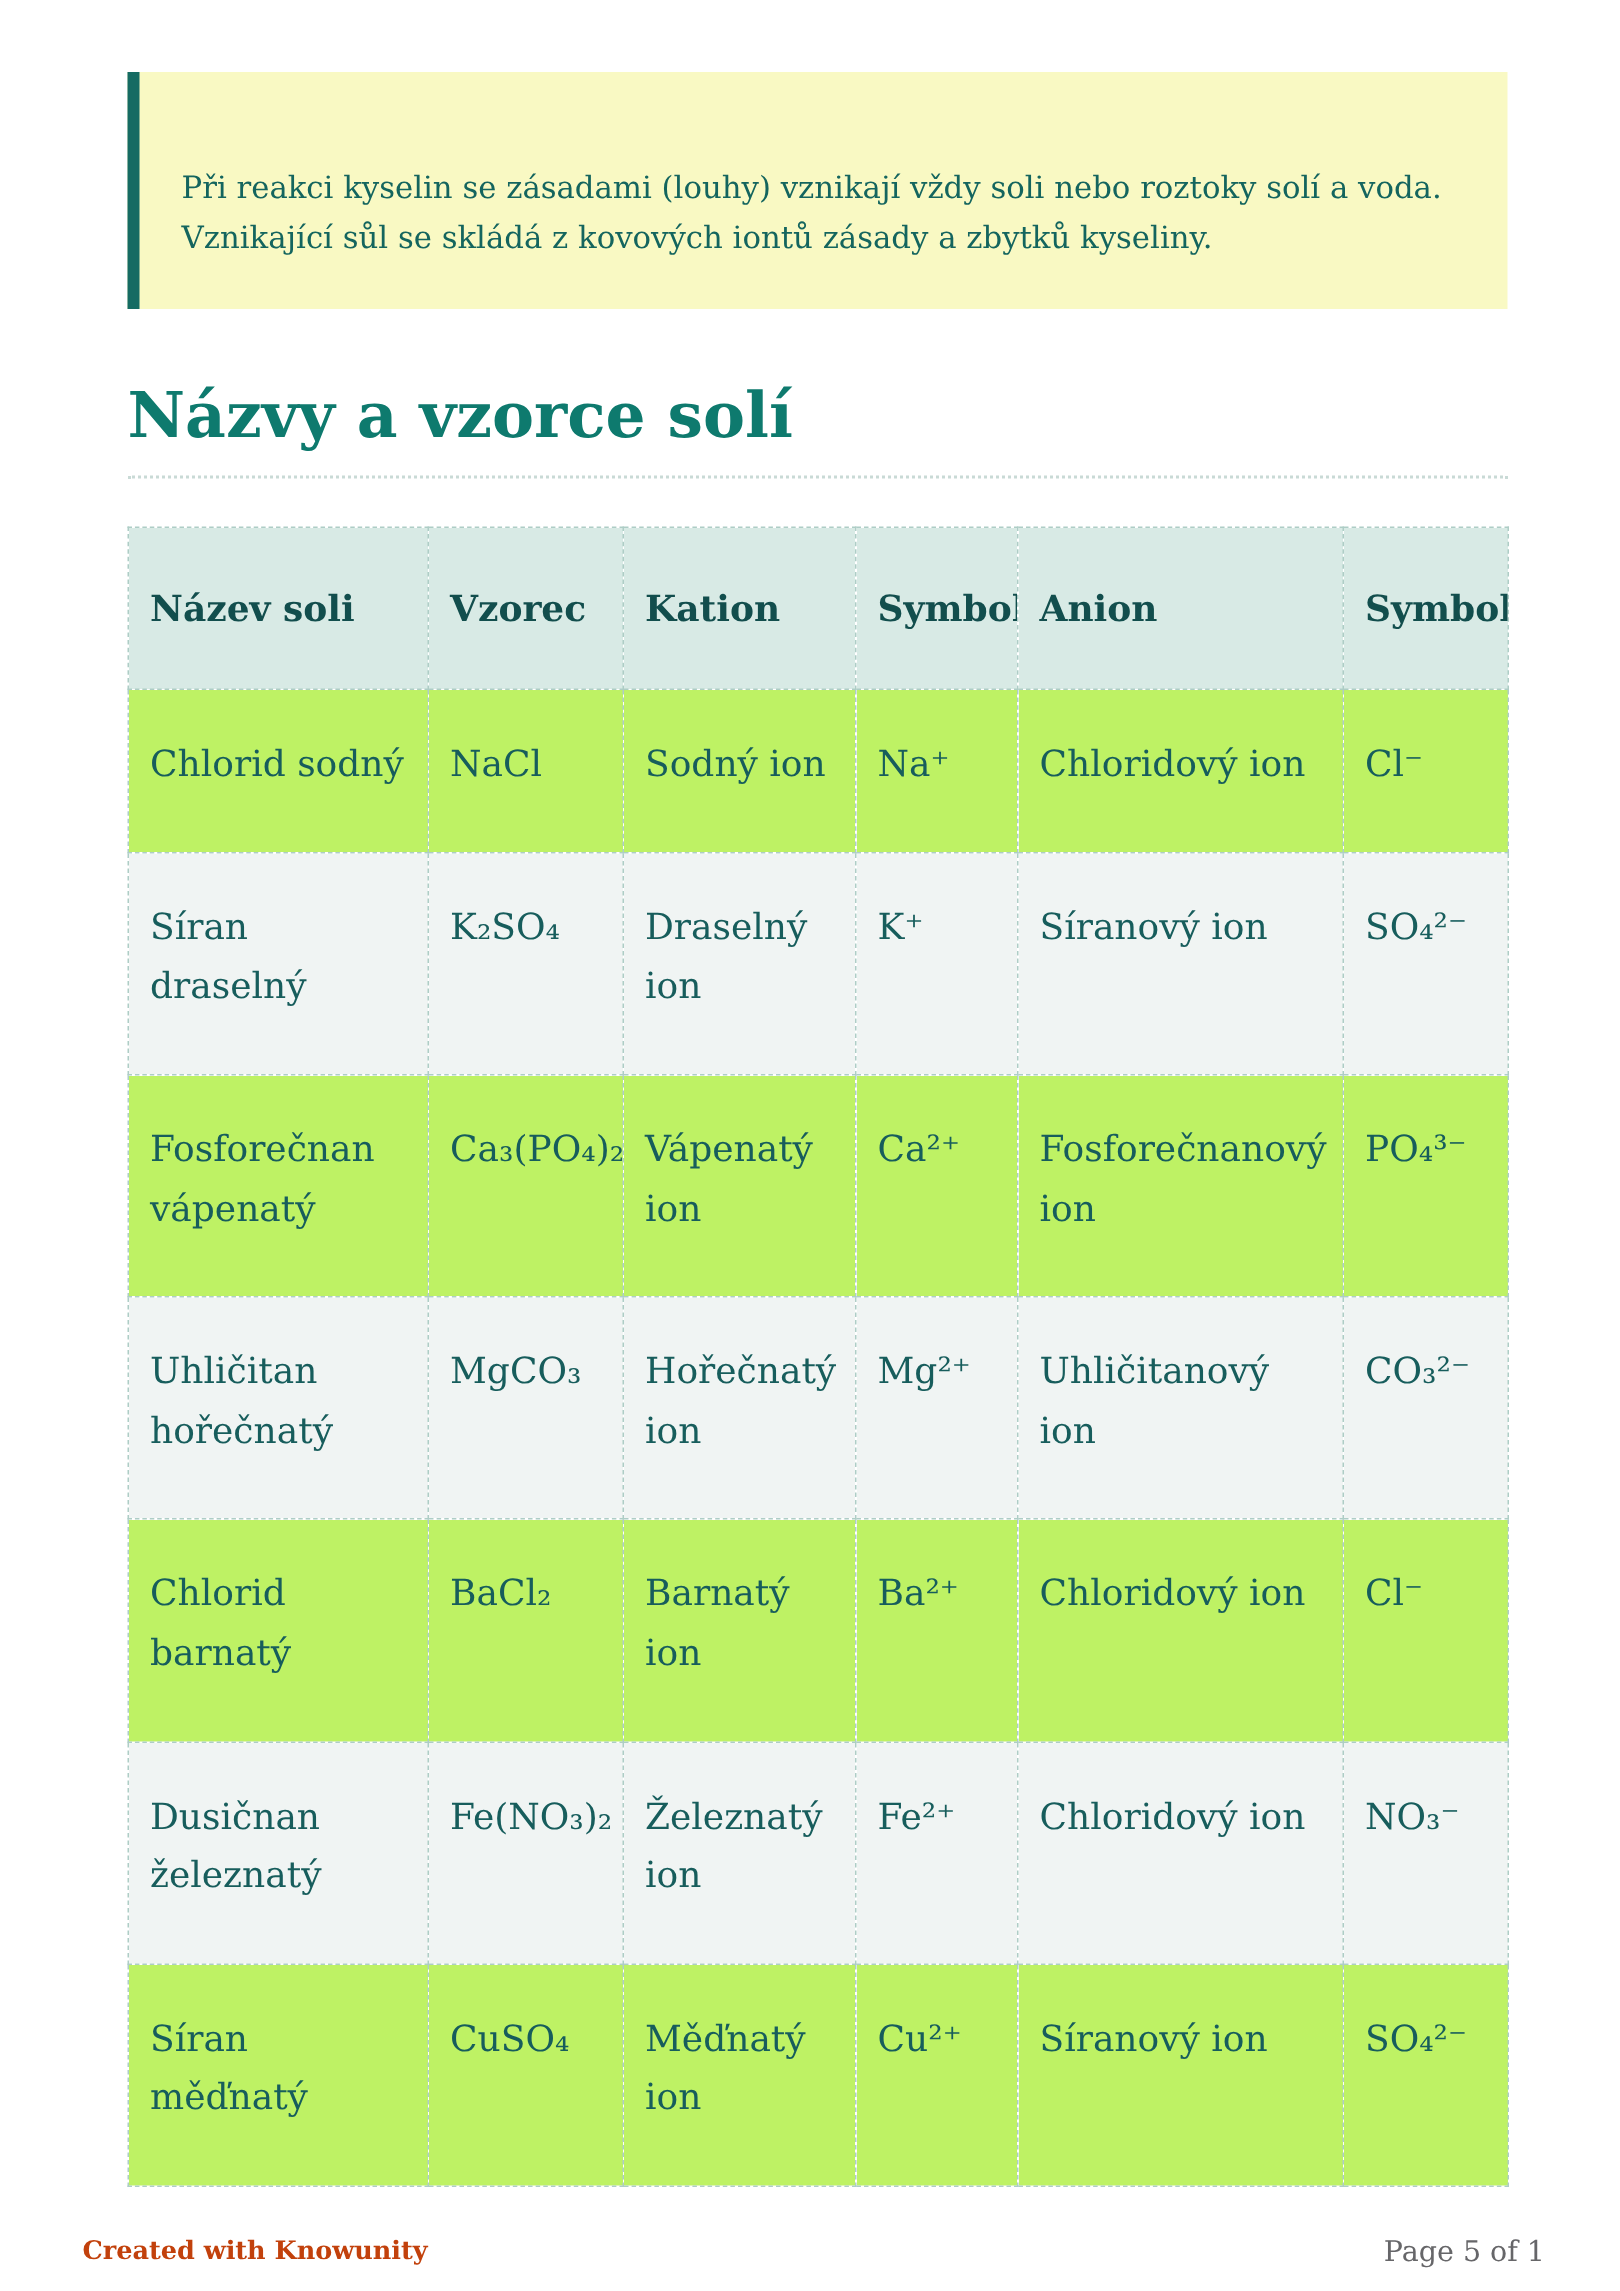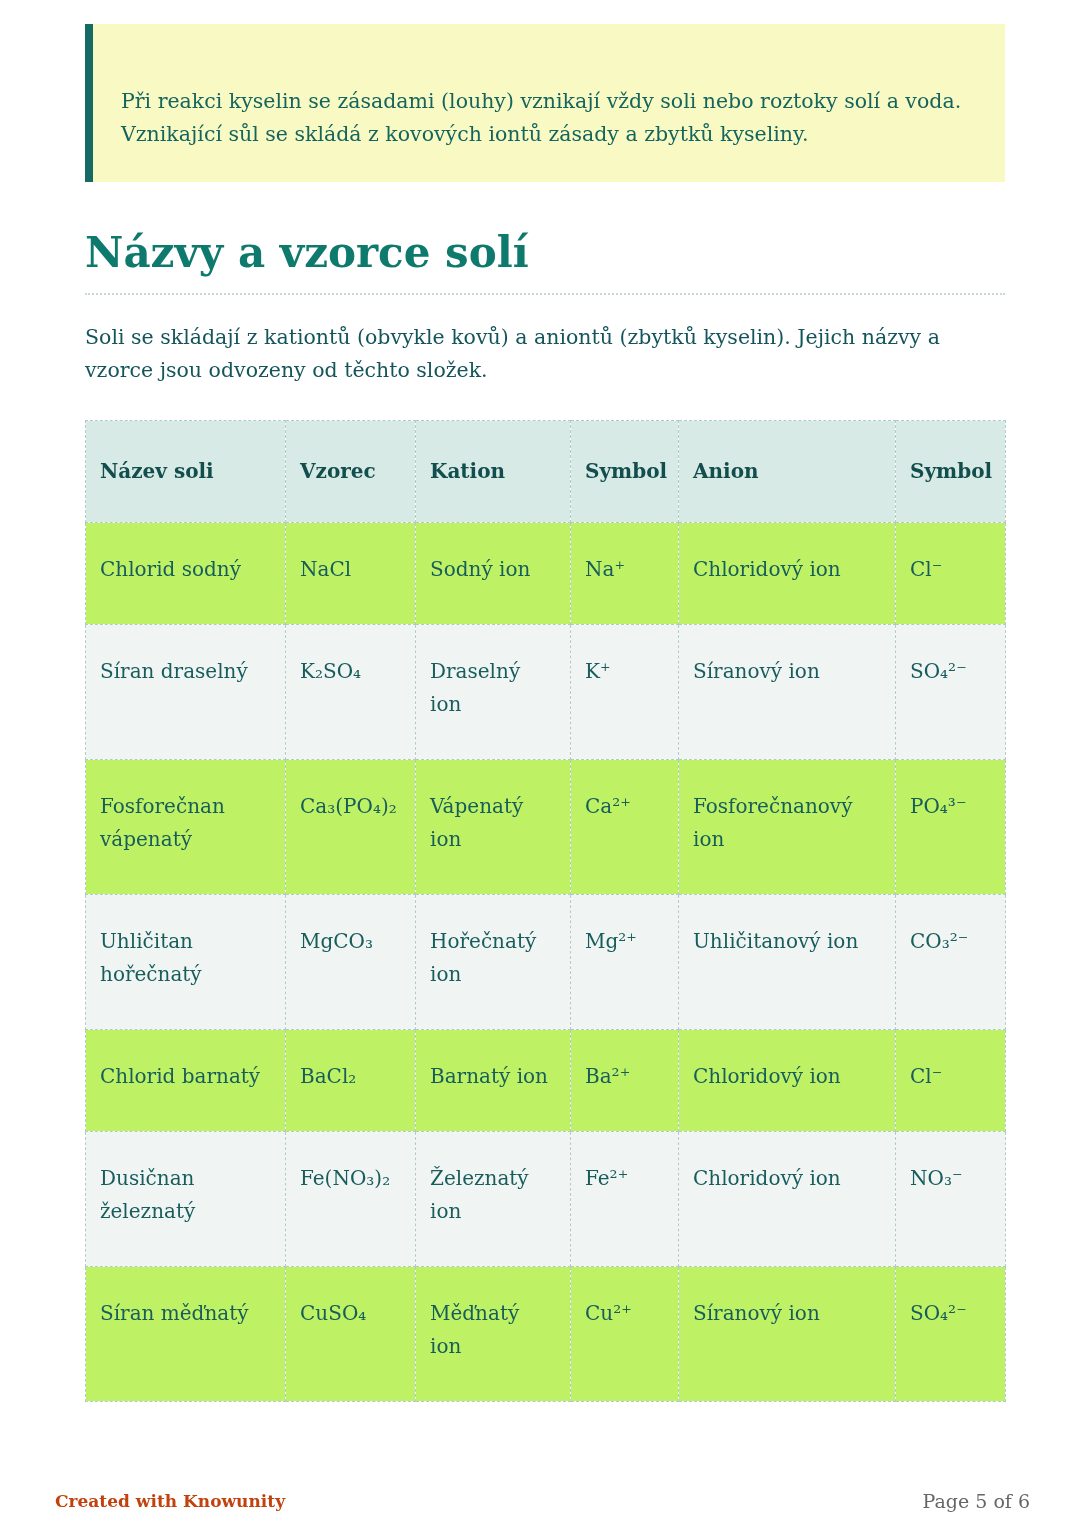--- a/index.html
+++ b/index.html
@@ -9,21 +9,21 @@
     background: #ffffff;
     font-family: "DejaVu Serif", "Liberation Serif", serif;
     color: #14555c;
   }
   .page {
     position: relative;
     width: 1080px; height: 1527px;
     overflow: hidden;
   }
   .content {
-    padding: 24px 75px 0 85px;
+    padding: 48px 75px 0 85px;
   }
   
   .callout {
     background: #f9f9c3;
     border-left: 8px solid #156b63;
     padding: 28px 30px 30px 28px;
     color: #14655e;
     font-size: 20.5px;
     line-height: 1.62;
     white-space: pre-line;
@@ -44,21 +44,21 @@
     line-height: 1.65;
     color: #14555c;
     white-space: pre-line;
   }
   
   table.salts {
     margin-top: 32px;
     width: 920px;
     border-collapse: collapse;
     table-layout: fixed;
-    font-size: 20px;
+    font-size: 24px;
     color: #175d5c;
   }
   table.salts th, table.salts td {
     border: 1px dashed #aecdc6;
     text-align: left;
     vertical-align: top;
     white-space: pre-line;
     line-height: 1.65;
     overflow: hidden;
   }
@@ -96,22 +96,20 @@
 <div class="page">
   <div class="content">
 
     <div class="callout">
       <span>Při reakci kyselin se zásadami (louhy) vznikají vždy soli nebo roztoky solí a voda.
 Vznikající sůl se skládá z kovových iontů zásady a zbytků kyseliny.</span>
     </div>
 
     <h1 class="title">Názvy a vzorce solí</h1>
 
-    <p class="intro">Soli se skládají z kationtů (obvykle kovů) a aniontů (zbytků kyselin). Jejich názvy a
-vzorce jsou odvozeny od těchto složek.</p>
 
     <table class="salts">
       <colgroup>
         <col style="width:200px">
           <col style="width:130px">
           <col style="width:155px">
         <col style="width:108px">
           <col style="width:217px">
           <col style="width:110px">
       </colgroup>
@@ -190,14 +188,14 @@
           <td>Cu²⁺</td>
           <td>Síranový ion</td>
           <td>SO₄²⁻</td>
         </tr>
       </tbody>
     </table>
 
   </div>
 
   <div class="footer-left">Created with Knowunity</div>
-  <div class="footer-right">Page 5 of 6</div>
+  <div class="footer-right">Page 5 of 1</div>
 </div>
 
 </body></html>

